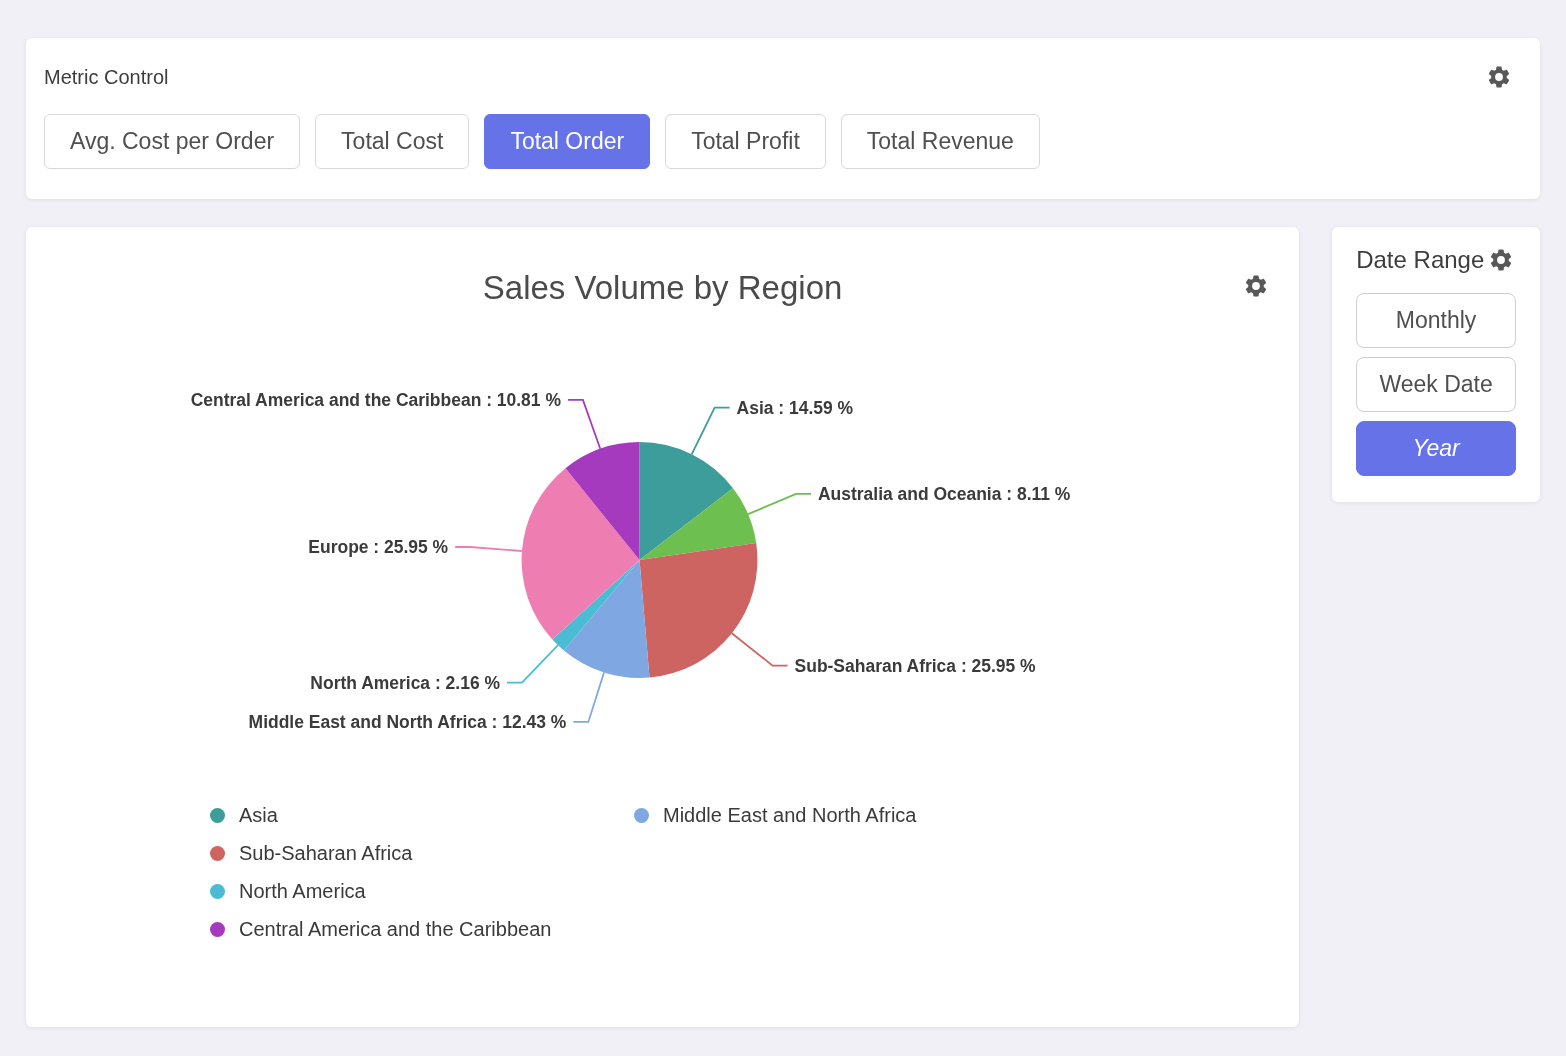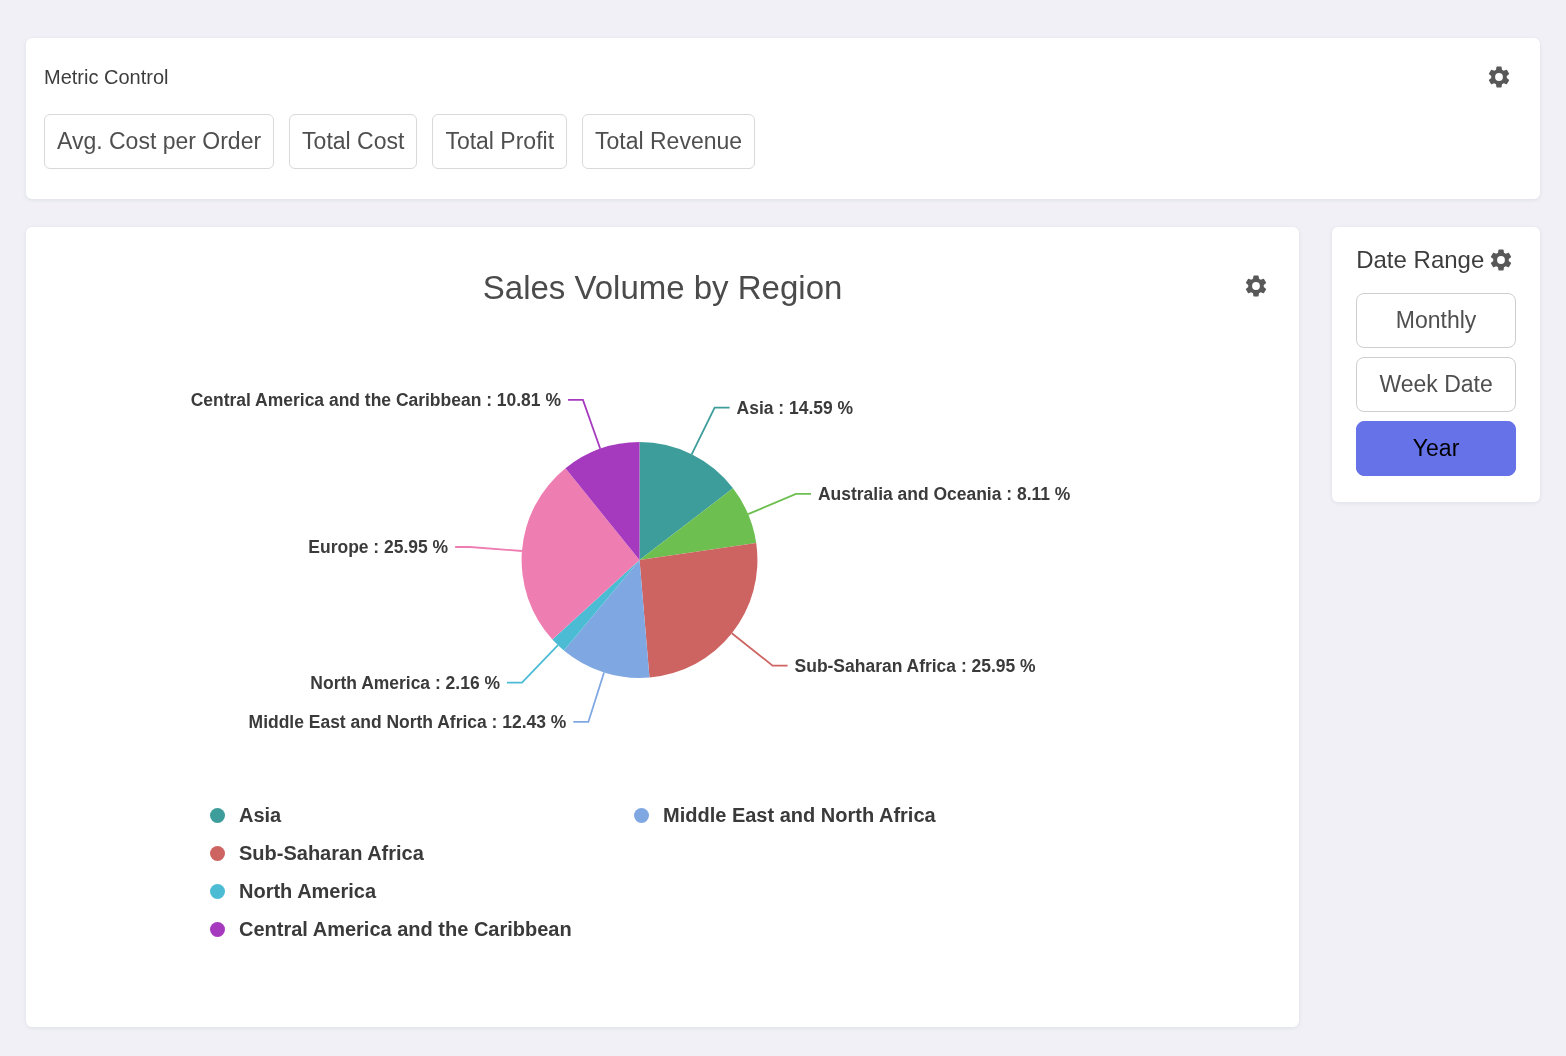--- a/index.html
+++ b/index.html
@@ -18,43 +18,43 @@
   }
   .metric-card { padding:24px 26px 30px 18px; }
   .card-head { display:flex; align-items:center; justify-content:space-between; }
   .panel-title { margin:0; font-size:20px; font-weight:400; color:#3d3d3d; }
   .gear-btn { background:none; border:none; padding:2px; cursor:pointer; line-height:0; }
   .gear-svg { width:26px; height:26px; fill:#585858; }
   .btn-row { display:flex; gap:15px; margin-top:22px; }
   .metric-btn {
     font-family:inherit; font-size:23px; color:#4f4f4f;
     background:#fff; border:1px solid #d9d9d9; border-radius:6px;
-    padding:13px 12px; cursor:pointer; white-space:nowrap;
+    padding:13px 25px; cursor:pointer; white-space:nowrap;
   }
   .metric-btn.selected { background:var(--accent); border-color:var(--accent); color:#fff; }
   .content-row { display:flex; align-items:flex-start; gap:33px; margin-top:28px; }
   .chart-card { position:relative; width:1434px; min-height:800px; }
   .chart-gear { position:absolute; top:44px; right:28px; }
   .chart-title { margin:0; padding-top:42px; text-align:center; font-size:33px; font-weight:400; color:#4b4b4b; }
   #pie-svg { display:block; width:1229px; height:470px; margin-top:26px; }
   #pie-svg text { font-size:17.5px; font-weight:bold; fill:#3b3b3b; font-family:"Liberation Sans", sans-serif; }
   .legend { display:flex; padding-left:184px; }
   .legend-col { list-style:none; margin:0; padding:0; width:424px; }
   .legend-item { display:flex; align-items:center; margin-bottom:14px; cursor:pointer; }
   .legend-dot { width:15px; height:15px; border-radius:50%; margin-right:14px; flex:none; }
-  .legend-label { font-size:20px; font-weight:bold; color:#3a3a3a; line-height:24px; }
+  .legend-label { font-size:20px; font-weight:normal; color:#3a3a3a; line-height:24px; }
   .date-card { width:228px; padding:18px 24px 26px; }
   .date-card .card-head { margin-bottom:18px; }
   .date-card .panel-title { font-size:24px; }
   .date-btn {
     display:block; width:100%; font-family:inherit; font-size:23px; color:#4f4f4f;
     background:#fff; border:1px solid #cfcfcf; border-radius:8px;
     padding:13px 0; margin-top:9px; cursor:pointer; text-align:center;
   }
-  .date-btn.selected { background:var(--accent); border-color:var(--accent); color:#000000; }
+  .date-btn.selected { background:var(--accent); border-color:var(--accent); color:#ffffff;font-style:italic; }
 </style>
 </head>
 <body style="background: rgb(240, 240, 246);">
 
 <svg width="0" height="0" style="position:absolute" aria-hidden="true">
   <symbol id="gear-sym" viewBox="0 0 24 24">
     <path d="M19.14 12.94c.04-.3.06-.61.06-.94 0-.32-.02-.64-.07-.94l2.03-1.58a.49.49 0 0 0 .12-.61l-1.92-3.32a.49.49 0 0 0-.59-.22l-2.39.96a7.03 7.03 0 0 0-1.62-.94l-.36-2.54a.48.48 0 0 0-.48-.41h-3.84a.48.48 0 0 0-.47.41l-.36 2.54c-.59.24-1.13.57-1.62.94l-2.39-.96a.49.49 0 0 0-.59.22L2.74 8.87c-.12.21-.08.47.12.61l2.03 1.58c-.05.3-.09.63-.09.94s.02.64.07.94l-2.03 1.58a.49.49 0 0 0-.12.61l1.92 3.32c.12.22.37.29.59.22l2.39-.96c.5.38 1.03.7 1.62.94l.36 2.54c.05.24.24.41.48.41h3.84c.24 0 .44-.17.47-.41l.36-2.54c.59-.24 1.13-.56 1.62-.94l2.39.96c.22.08.47 0 .59-.22l1.92-3.32a.49.49 0 0 0-.12-.61l-2.01-1.58zM12 15.6a3.6 3.6 0 1 1 0-7.2 3.6 3.6 0 0 1 0 7.2z"></path>
   </symbol>
 </svg>
 
@@ -65,20 +65,21 @@
       <h1 class="panel-title">Metric Control</h1>
       <button class="gear-btn">
         <svg class="gear-svg">
             <use href="#gear-sym"></use>
           </svg>
       </button>
     </div>
     <div class="btn-row" id="metric-buttons">
         <button class="metric-btn">Avg. Cost per Order</button>
         <button class="metric-btn">Total Cost</button>
+        <button class="metric-btn selected">Total Order</button>
         <button class="metric-btn">Total Profit</button>
         <button class="metric-btn">Total Revenue</button>
       </div>
   </section>
 
   <div class="content-row">
 
     <section class="card chart-card">
       <button class="gear-btn chart-gear">
         <svg class="gear-svg">

